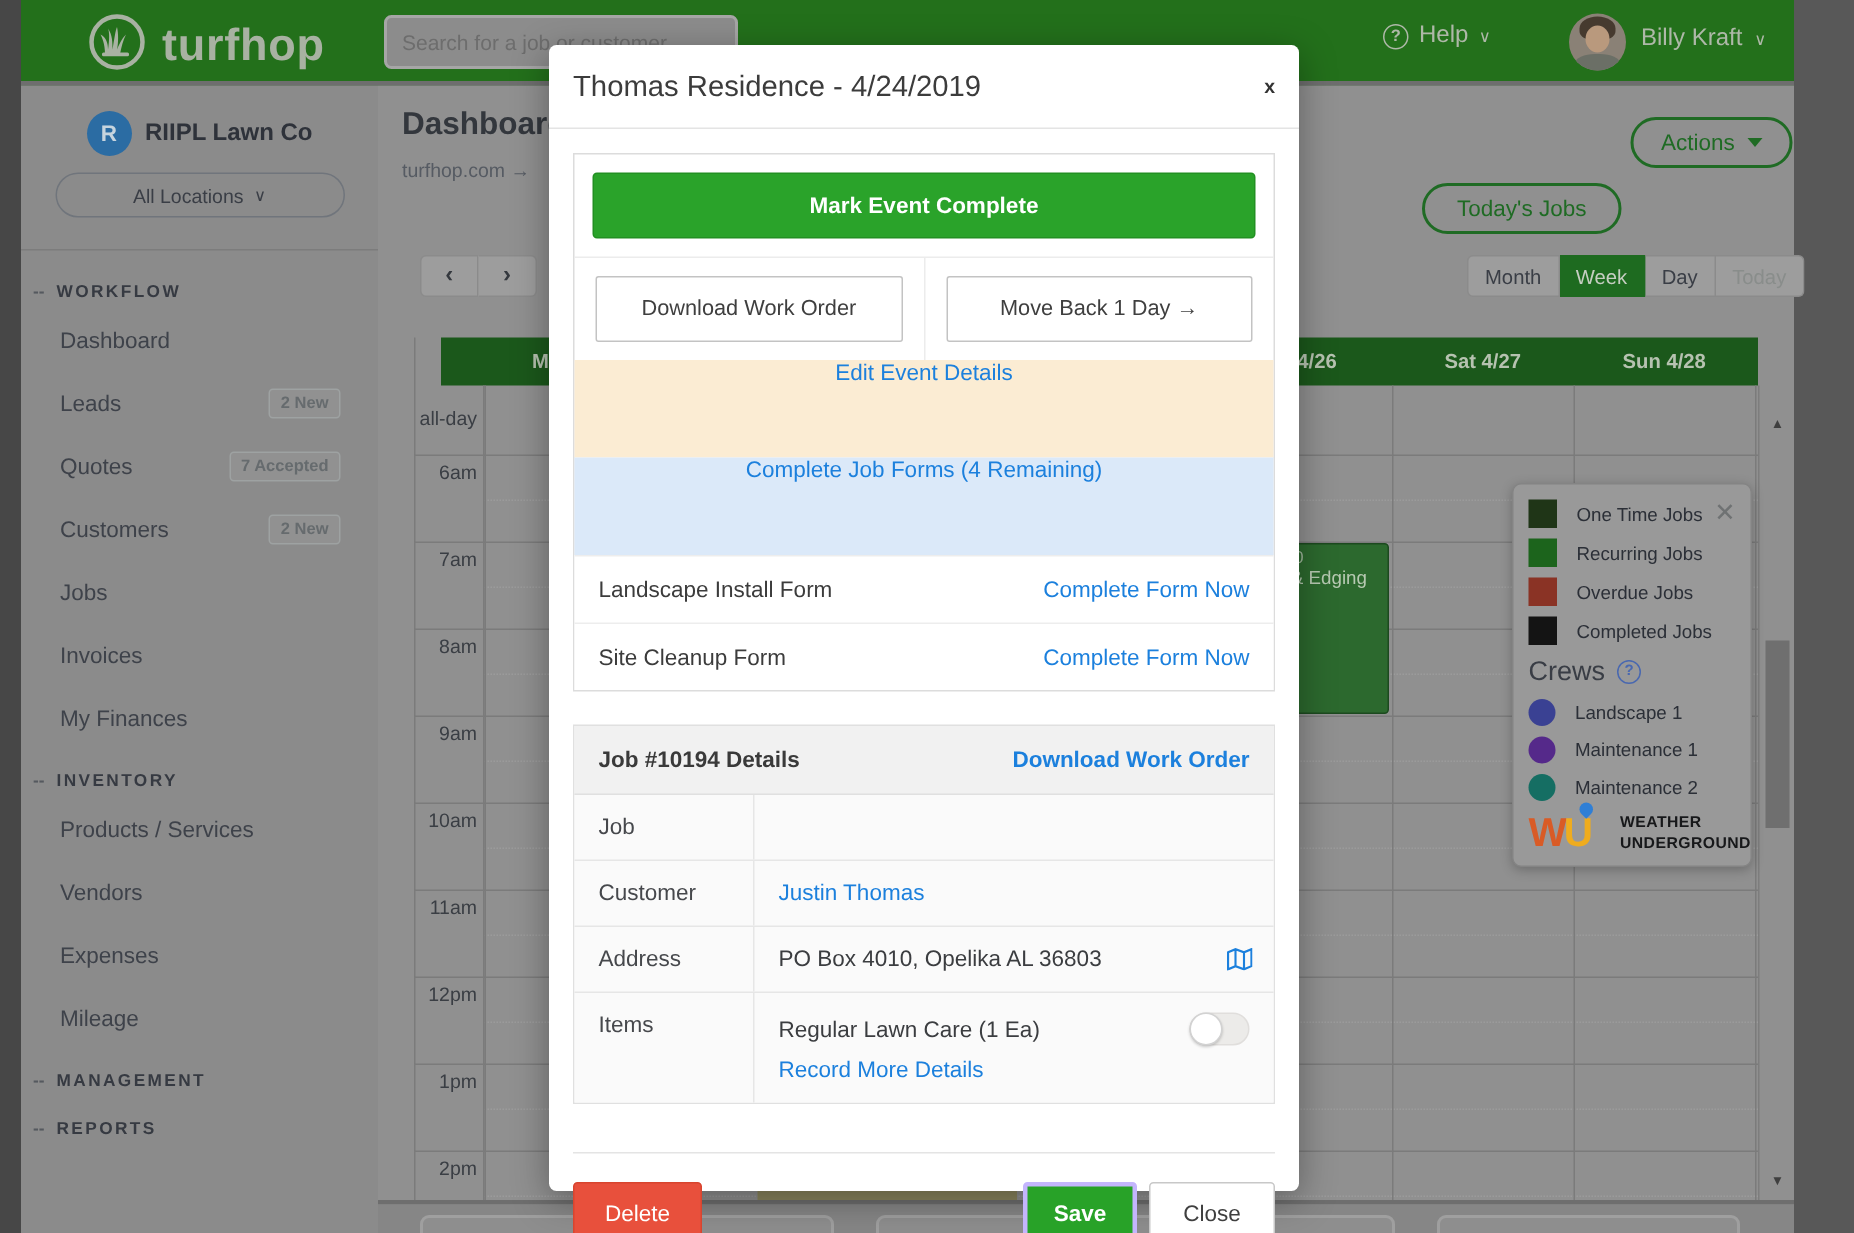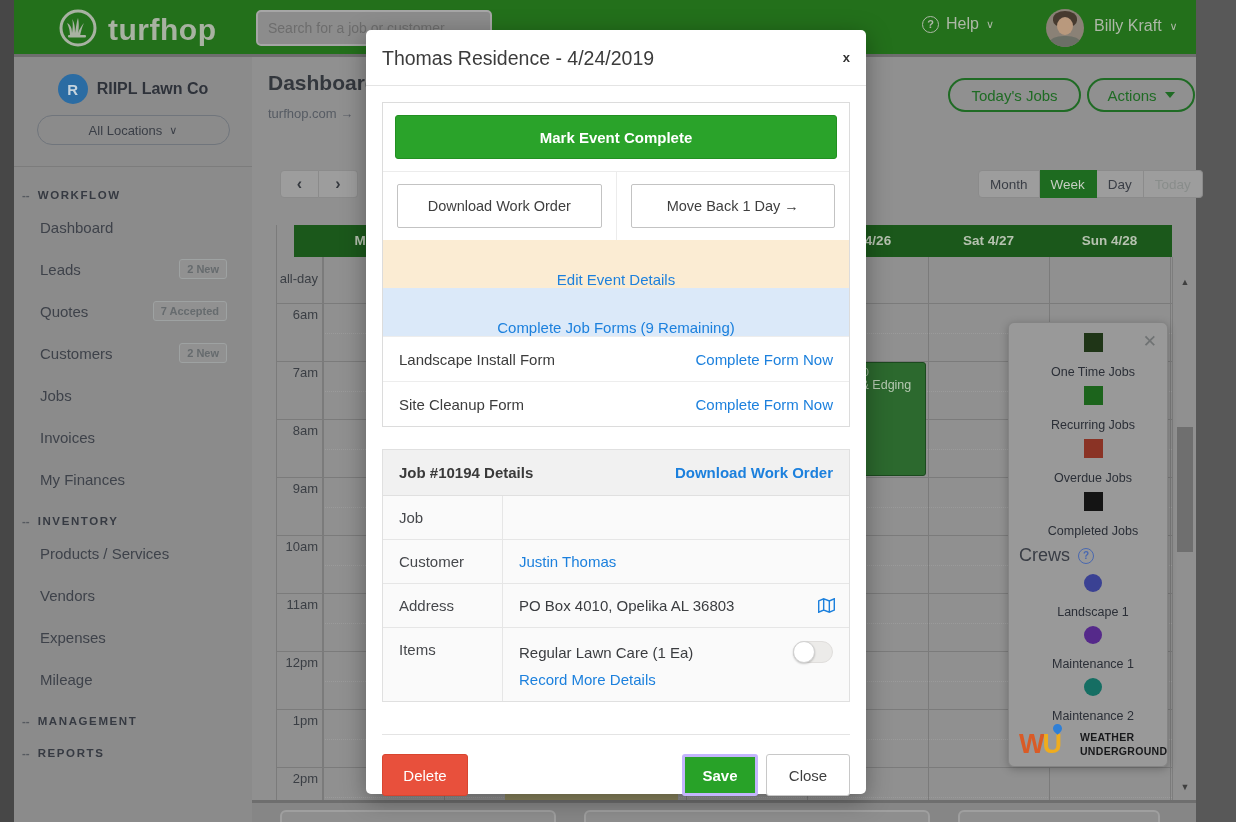--- a/index.html
+++ b/index.html
@@ -35,21 +35,21 @@
   .side-section{padding:14px 0 6px 8px;font-size:11.5px;font-weight:bold;letter-spacing:1.6px;color:#363a42;}
   .dashes{color:#55595f;margin-right:8px;letter-spacing:0;}
   .side-item{position:relative;height:42px;line-height:42px;padding-left:26px;font-size:15px;color:#3e424a;cursor:pointer;}
   .badge{position:absolute;right:25px;top:10px;height:20px;line-height:18px;padding:0 7px;border:1px solid #9ea2a2;border-radius:3px;background:#919191;font-size:11px;font-weight:bold;color:#666b6e;}
 
   
   .main{position:absolute;left:252px;top:57px;width:944px;height:765px;background:#909090;}
   .page-title{position:absolute;left:16px;top:14px;font-size:21px;font-weight:bold;color:#33373d;}
   .breadcrumb{position:absolute;left:16px;top:49px;font-size:13px;color:#565b63;}
   .pill-btn{position:absolute;top:21px;height:34px;border:2px solid #1f6b24;border-radius:17px;background:transparent;color:#1f6b24;font-size:15px;display:flex;align-items:center;justify-content:center;gap:8px;cursor:pointer;}
-  .pill-todays{left:696px;width:133px;}
+  .pill-todays{left:696px;width:133px;margin-top:44px;}
   .pill-actions{left:835px;width:108px;}
   .tri-down{width:0;height:0;border-left:5px solid transparent;border-right:5px solid transparent;border-top:6px solid #1f6b24;}
 
   .nav-arrows{position:absolute;left:28px;top:113px;display:flex;}
   .arrow-btn{width:39px;height:28px;background:#9d9d9d;border:1px solid #8b8b8b;color:#34383e;font-size:16px;font-weight:bold;display:flex;align-items:center;justify-content:center;cursor:pointer;}
   .arrow-btn:first-child{border-radius:4px 0 0 4px;}
   .arrow-btn:last-child{border-radius:0 4px 4px 0;border-left:none;}
   .view-group{position:absolute;left:726px;top:113px;display:flex;}
   .seg-btn{height:28px;padding:0 11px;background:#9d9d9d;border:1px solid #8b8b8b;border-left:none;font-size:13.5px;color:#3a3e46;display:flex;align-items:center;cursor:pointer;}
   .seg-btn.first{border-left:1px solid #8b8b8b;border-radius:4px 0 0 4px;}
@@ -74,21 +74,21 @@
   .bottom-panel{position:absolute;left:0;top:746px;width:944px;height:76px;background:#868686;}
   .slot-box{position:absolute;top:7px;height:70px;border:2px solid #9f9f9f;border-radius:6px;background:#8e8e8e;}
 
   .scrollbar{position:absolute;left:920px;top:200px;width:24px;height:543px;background:#909090;border-left:1px solid #7d7d7d;}
   .sb-arrow{position:absolute;left:0;width:24px;text-align:center;font-size:9px;color:#3f3f3f;cursor:pointer;}
   .sb-thumb{position:absolute;left:4px;top:170px;width:16px;height:125px;background:#6f6f6f;cursor:pointer;}
 
   
   .legend{position:absolute;left:1008px;top:322px;width:160px;background:#999999;border:1px solid #848484;border-radius:6px;box-shadow:0 2px 8px rgba(0,0,0,.25);padding:10px 0 8px 10px;z-index:40;}
   .legend-close{position:absolute;right:10px;top:10px;font-size:17px;color:#6f7273;cursor:pointer;line-height:1;}
-  .legend-row{display:flex;align-items:center;gap:13px;margin-bottom:7px;flex-direction:column;}
+  .legend-row{display:flex;align-items:center;gap:13px;margin-bottom:7px;}
   .swatch{width:19px;height:19px;flex:0 0 19px;}
   .legend-label{font-size:12.5px;color:#2b2f37;}
   .crews-title{display:flex;align-items:center;gap:8px;font-size:18px;color:#393d45;margin:6px 0 8px 0;}
   .crews-q{display:inline-flex;align-items:center;justify-content:center;width:16px;height:16px;border:1.5px solid #4968b0;border-radius:50%;color:#4968b0;font-size:10px;font-weight:bold;}
   .crew-dot{width:18px;height:18px;border-radius:50%;flex:0 0 18px;}
   .wu-row{display:flex;align-items:center;gap:20px;margin-top:8px;}
   .wu-mark{position:relative;font-size:27px;font-weight:bold;letter-spacing:-2px;line-height:1;}
   .wu-w{color:#d95b26;}
   .wu-u{color:#efac1e;}
   .wu-drop{position:absolute;right:-2px;top:-7px;width:9px;height:9px;background:#2f7fd6;border-radius:50% 50% 50% 0;transform:rotate(-45deg);}
@@ -100,21 +100,21 @@
   .modal-title{font-size:19.5px;color:#3c3c3c;}
   .modal-close{position:absolute;right:16px;top:20px;font-size:13px;font-weight:bold;color:#333;cursor:pointer;}
   .modal-body{padding:16px;}
   .action-box{border:1px solid #dcdcdc;}
   .action-top{padding:12px;}
   .btn-green-lg{width:100%;height:44px;background:#2aa32a;border:1px solid #229022;border-radius:3px;color:#fff;font-size:15px;font-weight:bold;cursor:pointer;}
   .action-btn-row{display:flex;border-top:1px solid #ececec;}
   .action-cell{flex:1;padding:12px 14px;}
   .action-cell.left{border-right:1px solid #ececec;}
   .btn-outline{width:100%;height:44px;background:#fff;border:1px solid #c3c3c3;border-radius:2px;color:#3f3f3f;font-size:14.5px;cursor:pointer;}
-  .band{height:48px;display:flex;align-items:flex-end;justify-content:center;font-size:15px;}
+  .band{height:65px;display:flex;align-items:flex-start;justify-content:center;font-size:15px;}
   .band a,.link{color:#1c80dd;text-decoration:none;cursor:pointer;}
   .band-cream{background:#fbecd3;}
   .band-blue{background:#dbe9f9;}
   .form-row{display:flex;align-items:center;justify-content:space-between;height:45px;padding:0 16px;border-top:1px solid #ededed;background:#fff;font-size:15px;color:#3c3c3c;}
   .job-table{margin-top:22px;border:1px solid #e0e0e0;}
   .jt-header{display:flex;align-items:center;justify-content:space-between;height:46px;padding:0 16px;background:#f1f1f1;border-bottom:1px solid #e0e0e0;font-size:15px;}
   .jt-header .hd{font-weight:bold;color:#3a3a3a;}
   .jt-header .lk{font-weight:bold;}
   .jt-row{display:flex;background:#fafafa;border-bottom:1px solid #e6e6e6;font-size:15px;}
   .jt-row:last-child{border-bottom:none;}
@@ -348,21 +348,21 @@
           <button class="btn-green-lg">Mark Event Complete</button>
         </div>
         <div class="action-btn-row">
           <div class="action-cell left"><button class="btn-outline">Download Work Order</button></div>
           <div class="action-cell"><button class="btn-outline">Move Back 1 Day →</button></div>
         </div>
         <div class="band band-cream">
           <a class="link">Edit Event Details</a>
         </div>
         <div class="band band-blue">
-          <a class="link">Complete Job Forms (9 Remaining)</a>
+          <a class="link">Complete Job Forms (4 Remaining)</a>
         </div>
         <div class="form-row">
           <span>Landscape Install Form</span>
           <a class="link">Complete Form Now</a>
         </div>
         <div class="form-row">
           <span>Site Cleanup Form</span>
           <a class="link">Complete Form Now</a>
         </div>
       </div>

